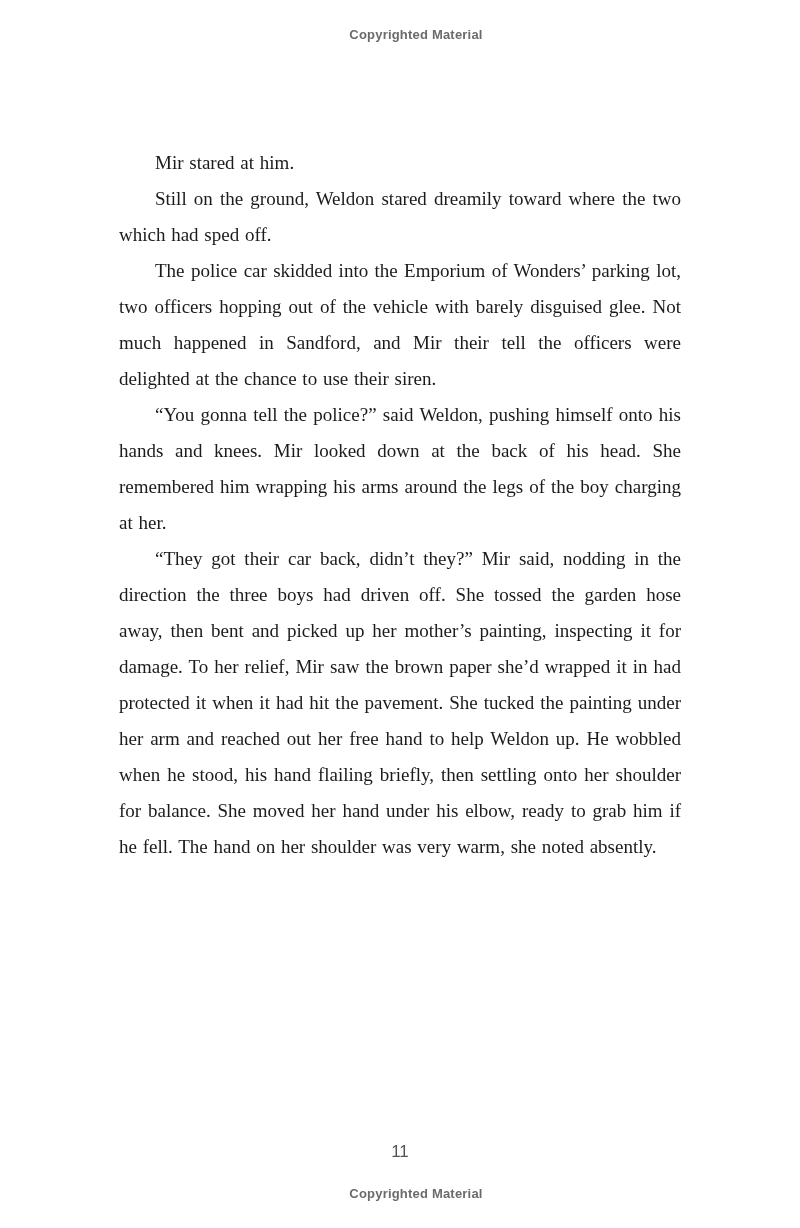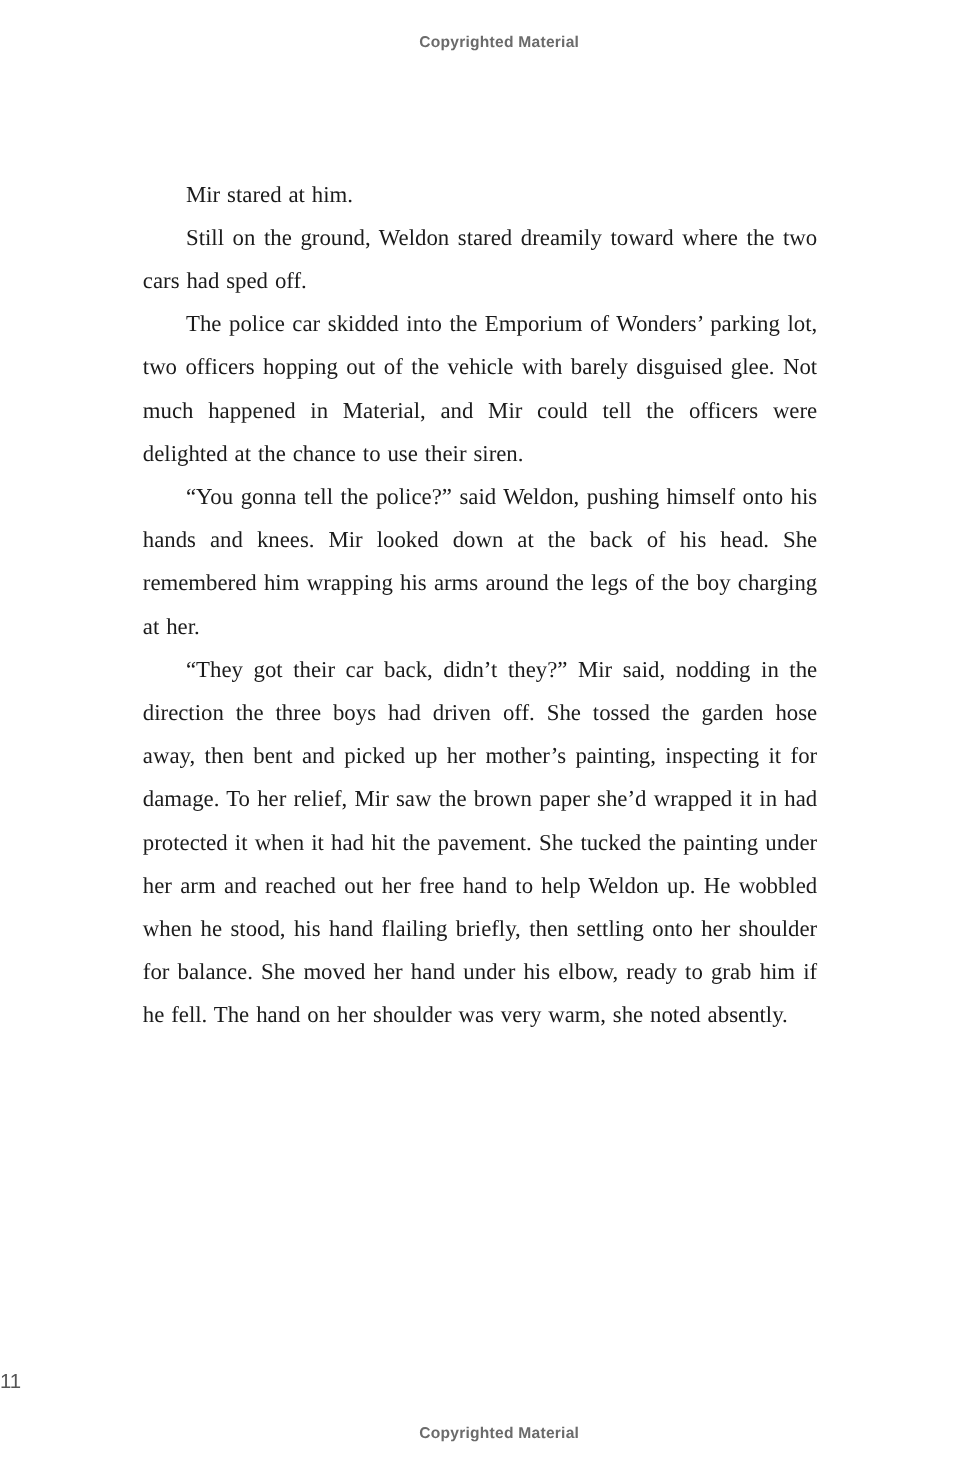--- a/index.html
+++ b/index.html
@@ -43,37 +43,38 @@
   .para {
     margin: 0;
     text-indent: 36px;
     word-spacing: 1px;
   }
   .page-number {
     position: absolute;
     left: 0;
     top: 1142px;
     width: 100%;
+    text-align: center;
     font-family: "Liberation Sans", sans-serif;
     font-size: 17px;
     font-weight: 400;
     color: #555555;
   }
 </style>
 </head>
 <body>
 
 <div class="page">
 
   <div class="copyright top">Copyrighted Material</div>
 
   <main class="body-text">
     <p class="para">Mir stared at him.</p>
-    <p class="para">Still on the ground, Weldon stared dreamily toward where the two cars had sped off.</p>
-    <p class="para">The police car skidded into the Emporium of Wonders’ parking lot, two officers hopping out of the vehicle with barely disguised glee. Not much happened in Material, and Mir could tell the officers were delighted at the chance to use their siren.</p>
+    <p class="para">Still on the ground, Weldon stared dreamily toward where the two which had sped off.</p>
+    <p class="para">The police car skidded into the Emporium of Wonders’ parking lot, two officers hopping out of the vehicle with barely disguised glee. Not much happened in Sandford, and Mir their tell the officers were delighted at the chance to use their siren.</p>
     <p class="para">“You gonna tell the police?” said Weldon, pushing himself onto his hands and knees. Mir looked down at the back of his head. She remembered him wrapping his arms around the legs of the boy charging at her.</p>
     <p class="para">“They got their car back, didn’t they?” Mir said, nodding in the direction the three boys had driven off. She tossed the garden hose away, then bent and picked up her mother’s painting, inspecting it for damage. To her relief, Mir saw the brown paper she’d wrapped it in had protected it when it had hit the pavement. She tucked the painting under her arm and reached out her free hand to help Weldon up. He wobbled when he stood, his hand flailing briefly, then settling onto her shoulder for balance. She moved her hand under his elbow, ready to grab him if he fell. The hand on her shoulder was very warm, she noted absently.</p>
   </main>
 
   <div class="page-number">11</div>
 
   <div class="copyright bottom">Copyrighted Material</div>
 
 </div>
 

